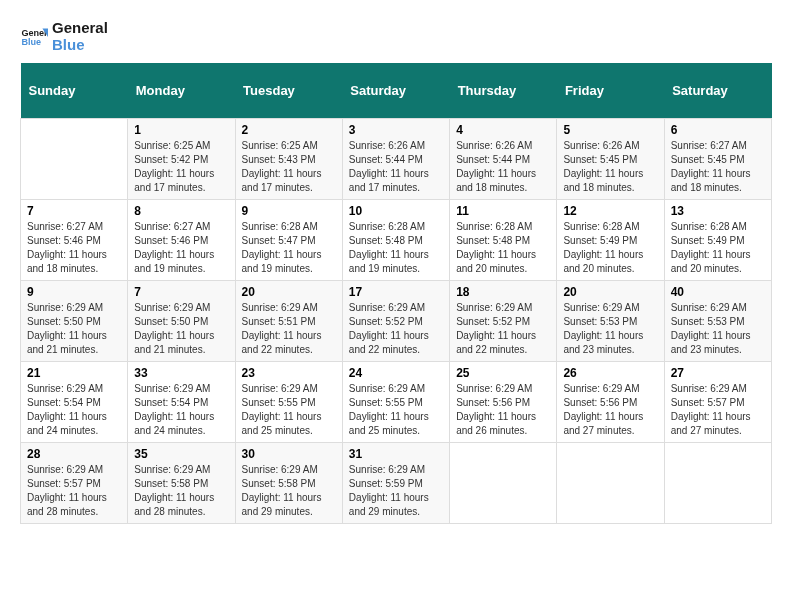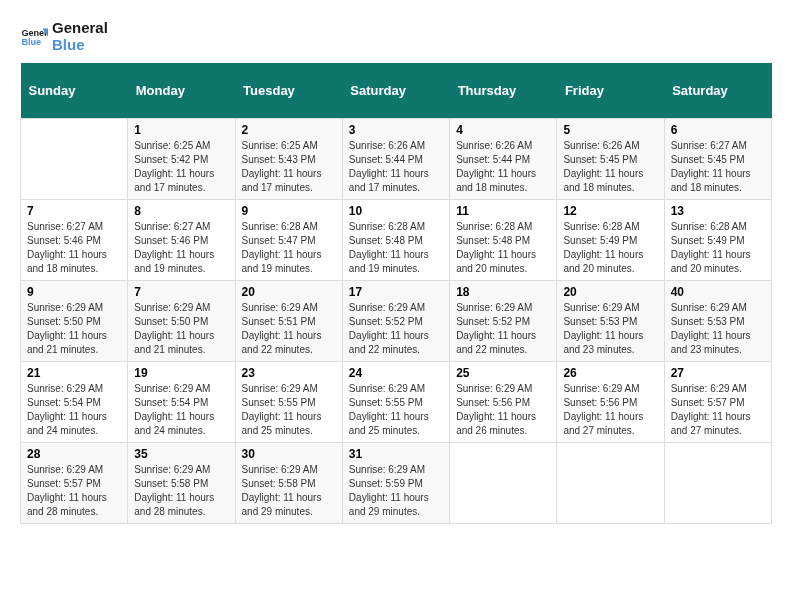--- a/index.html
+++ b/index.html
@@ -259,21 +259,21 @@
       </tr>
       <tr>
         <td>
           <span class="day-num">21</span>
           <div class="day-info" style="white-space: pre-line;">Sunrise: 6:29 AM
 Sunset: 5:54 PM
 Daylight: 11 hours
 and 24 minutes.</div>
         </td>
         <td>
-          <span class="day-num">19</span>
+          <span class="day-num">33</span>
           <div class="day-info" style="white-space: pre-line;">Sunrise: 6:29 AM
 Sunset: 5:54 PM
 Daylight: 11 hours
 and 24 minutes.</div>
         </td>
         <td>
           <span class="day-num">23</span>
           <div class="day-info" style="white-space: pre-line;">Sunrise: 6:29 AM
 Sunset: 5:55 PM
 Daylight: 11 hours

